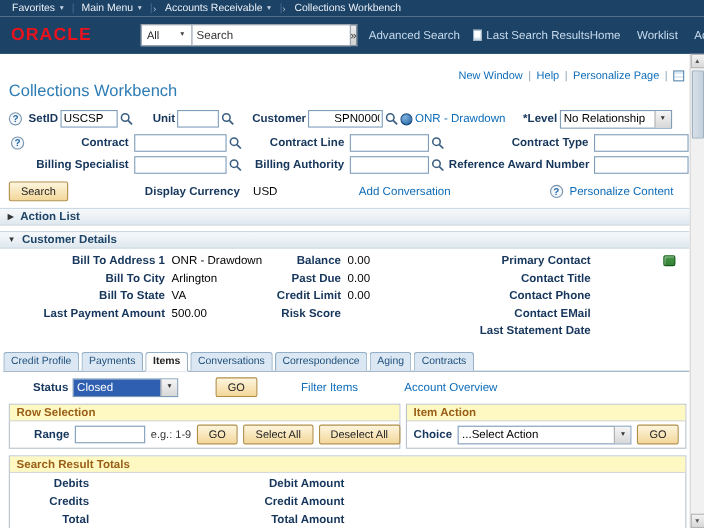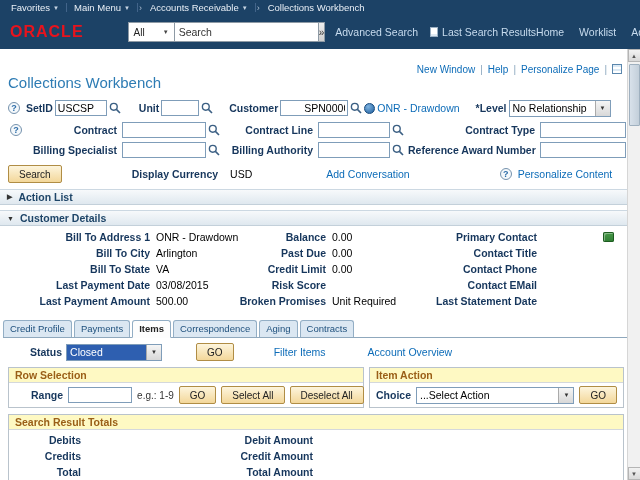--- a/index.html
+++ b/index.html
@@ -319,49 +319,41 @@
       </div>
       <div class="cd-row">
         <span class="cd-l" style="width:142px">Bill To City</span>
         <span class="cd-v">Arlington</span>
       </div>
       <div class="cd-row">
         <span class="cd-l" style="width:142px">Bill To State</span>
         <span class="cd-v">VA</span>
       </div>
       <div class="cd-row">
-        <span class="cd-l" style="width:142px">Last Payment Date</span>
-        <span class="cd-v">03/08/2015</span>
-      </div>
-      <div class="cd-row">
         <span class="cd-l" style="width:142px">Last Payment Amount</span>
         <span class="cd-v">500.00</span>
       </div>
     </div>
 
-    <div class="cd-col" style="left:228px;width:196px">
+    <div class="cd-col" style="left:212px;width:196px">
       <div class="cd-row">
         <span class="cd-l" style="width:98px">Balance</span>
         <span class="cd-v">0.00</span>
       </div>
       <div class="cd-row">
         <span class="cd-l" style="width:98px">Past Due</span>
         <span class="cd-v">0.00</span>
       </div>
       <div class="cd-row">
         <span class="cd-l" style="width:98px">Credit Limit</span>
         <span class="cd-v">0.00</span>
       </div>
       <div class="cd-row">
         <span class="cd-l" style="width:98px">Risk Score</span>
         <span class="cd-v"></span>
-      </div>
-      <div class="cd-row">
-        <span class="cd-l" style="width:98px">Broken Promises</span>
-        <span class="cd-v">Unit Required</span>
       </div>
     </div>
 
     <div class="cd-col" style="left:392px;right:16px">
       <div class="cd-row">
         <span class="cd-l" style="width:145px">Primary Contact</span>
         <span class="cd-v"></span>
         <span class="pc-icon"></span>
       </div>
       <div class="cd-row">
@@ -380,20 +372,21 @@
         <span class="cd-l" style="width:145px">Last Statement Date</span>
         <span class="cd-v"></span>
       </div>
     </div>
   </div>
 
   <div class="tabs">
     <span class="tab">Credit Profile</span>
     <span class="tab">Payments</span>
     <span class="tab active">Items</span>
+    <span class="tab">Conversations</span>
     <span class="tab">Correspondence</span>
     <span class="tab">Aging</span>
     <span class="tab">Contracts</span>
   </div>
 
   <div class="statusrow">
     <label class="lbl">Status</label>
     <span class="sel hl" style="width:96px">
       <span class="seltext">Closed</span>
       <span class="selarrow">▼</span>

